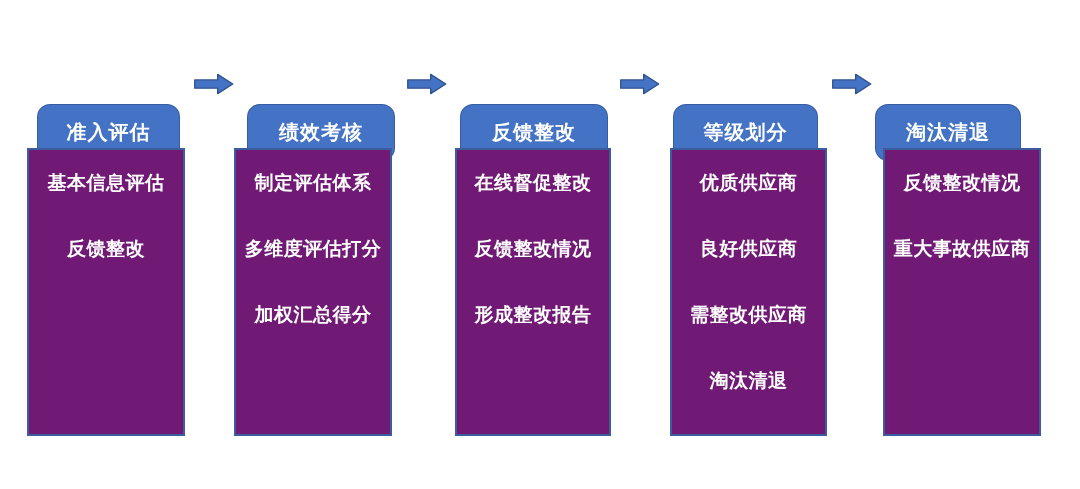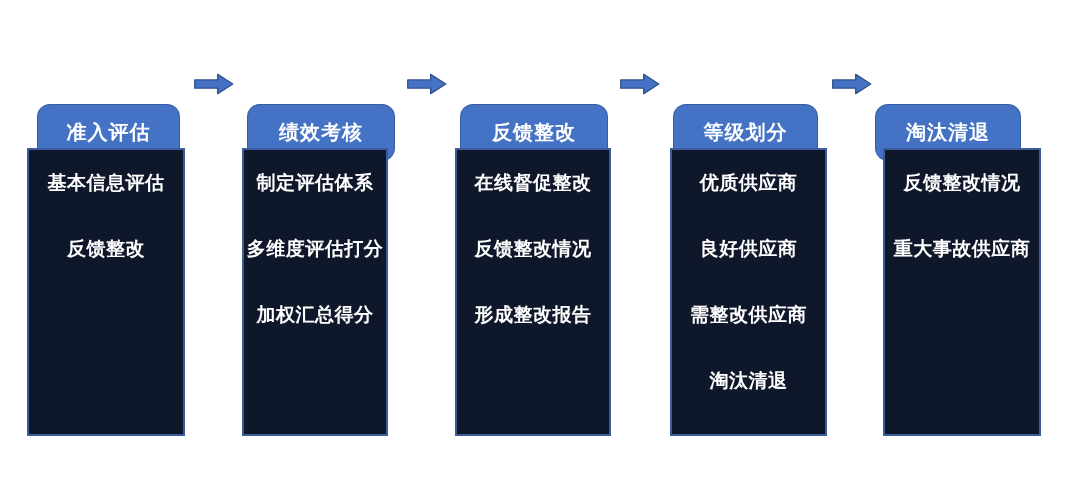--- a/index.html
+++ b/index.html
@@ -54,29 +54,29 @@
   .a2 { left: 619px; }
   .a3 { left: 831px; }
   .arrow svg { display: block; }
 
   
   .body-box {
     position: absolute;
     top: 148px;
     height: 288px;
     box-sizing: border-box;
-    background: #0f172a;
+    background: #701a75;
     border: 2px solid #3D5C9E;
     color: #ffffff;
     font-size: 19px;
     font-weight: bold;
     letter-spacing: 0.5px;
   }
   .b0 { left: 27px;  width: 158px; }
-  .b1 { left: 242px; width: 146px; }
+  .b1 { left: 234px; width: 158px; }
   .b2 { left: 455px; width: 156px; }
   .b3 { left: 670px; width: 157px; }
   .b4 { left: 883px; width: 158px; }
 
   .body-item {
     height: 66px;
     display: flex;
     align-items: center;
     justify-content: center;
     text-align: center;

